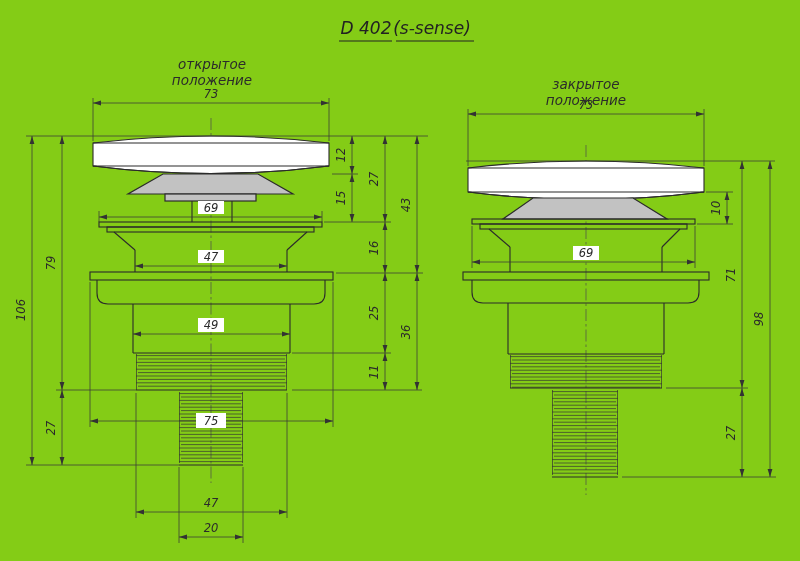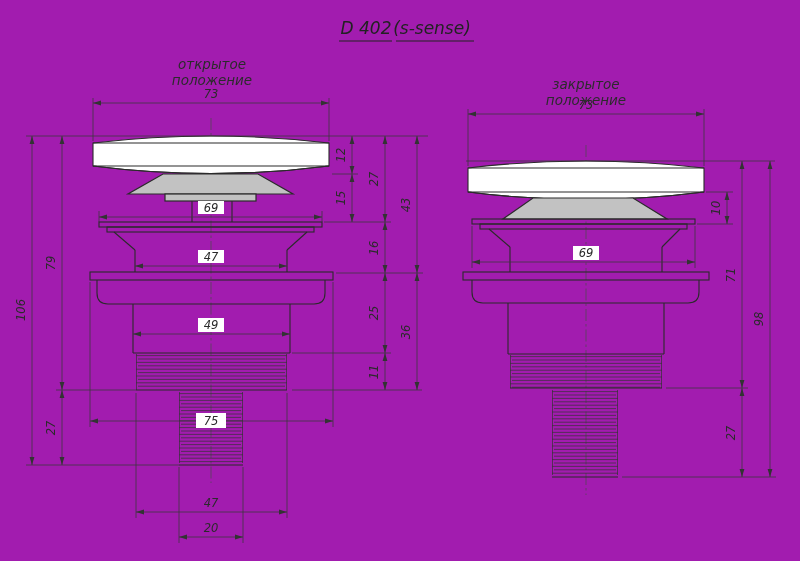--- a/index.html
+++ b/index.html
@@ -1,16 +1,16 @@
 <!DOCTYPE html>
 <html><head>
 <meta charset="utf-8">
 <style>
   html,body { margin:0; padding:0; background:#ffffff; }
-  #stage { width:800px; height:561px; position:relative; background:#a21caf; overflow:hidden; }
+  #stage { width:800px; height:561px; position:relative; background:#84cc16; overflow:hidden; }
   svg { display:block; }
   .ol   { stroke:#2b2b2b; stroke-width:1.1; fill:none; }
   .olf  { stroke:#2b2b2b; stroke-width:1.1; fill:#ffffff; }
   .seal { stroke:#2b2b2b; stroke-width:1.2; }
   .thin { stroke:#3a3a3a; stroke-width:0.75; fill:none; }
   .cl   { stroke:#4a4a4a; stroke-width:0.7; fill:none; stroke-dasharray:12 3 2.5 3; }
   .thr  { stroke:#333; stroke-width:0.7; fill:none; }
   .msk  { fill:#ffffff; stroke:none; }
   text.dt { font:italic 11.5px "DejaVu Sans", sans-serif; fill:#2b2b2b; text-anchor:middle; }
   text.lbl { font:italic 13.5px "DejaVu Sans", sans-serif; fill:#2b2b2b; text-anchor:middle; }

